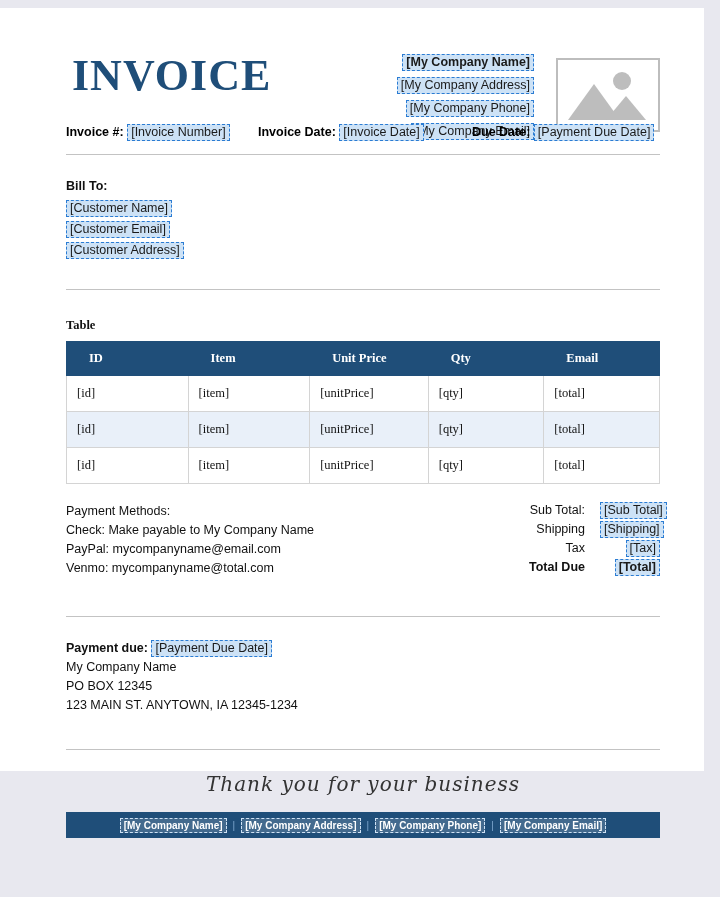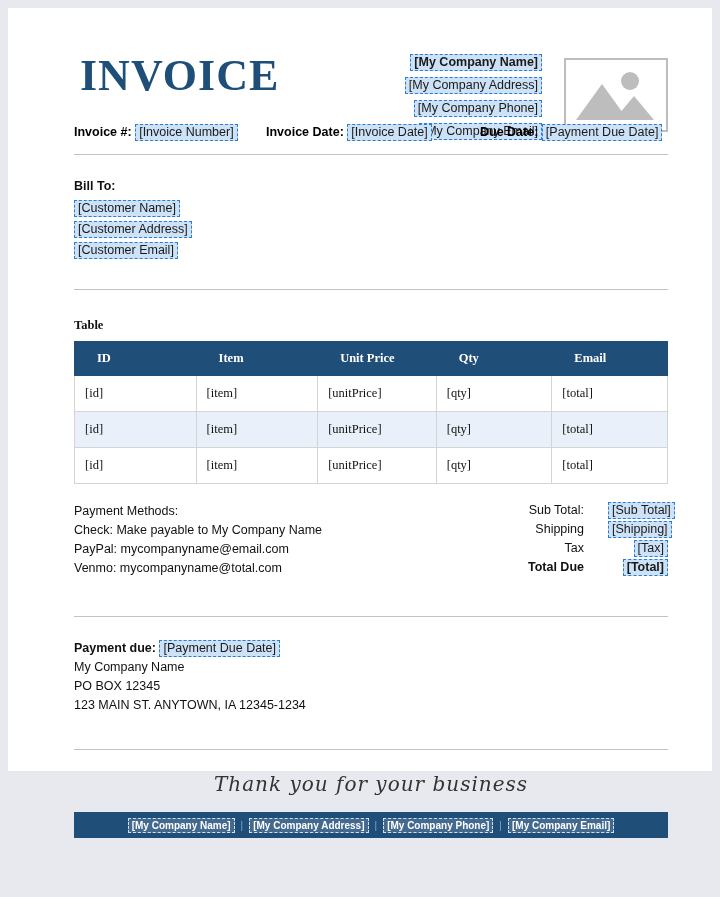--- a/index.html
+++ b/index.html
@@ -8,21 +8,21 @@
   }
   body {
     width: 720px;
     height: 897px;
     background: #e8e8ef;
     font-family: "Liberation Sans", sans-serif;
     overflow: hidden;
   }
   .page {
     position: absolute;
-    left: 8px;
+    left: 0;
     top: 8px;
     width: 704px;
     height: 763px;
     background: #ffffff;
     box-sizing: border-box;
   }
   .inner {
     position: absolute;
     left: 58px;
     top: 0;
@@ -174,21 +174,21 @@
   .totals-row {
     display: flex;
     align-items: baseline;
     justify-content: flex-end;
     height: 19px;
     font-size: 12.5px;
     color: #111;
   }
   .totals-row .t-label {
     text-align: right;
-    padding-right: 24px;
+    padding-right: 15px;
     white-space: nowrap;
   }
   .totals-row .t-value {
     width: 60px;
     text-align: right;
     white-space: nowrap;
   }
   .totals-row.bold .t-label { font-weight: bold; }
   .totals-row.bold .ph { font-weight: bold; }
 
@@ -272,22 +272,22 @@
         <span class="lbl">Due Date:</span>
         <span class="ph">[Payment Due Date]</span>
       </div>
     </div>
 
     <div class="divider"></div>
 
     <div class="billto">
       <div class="heading">Bill To:</div>
       <div><span class="ph">[Customer Name]</span></div>
+      <div><span class="ph">[Customer Email]</span></div>
       <div><span class="ph">[Customer Address]</span></div>
-      <div><span class="ph">[Customer Email]</span></div>
     </div>
 
     <div style="height:26px"></div>
     <div class="divider"></div>
     <div style="height:28px"></div>
 
     <div class="table-wrap">
       <div class="table-caption">Table</div>
       <table class="items">
         <thead>

